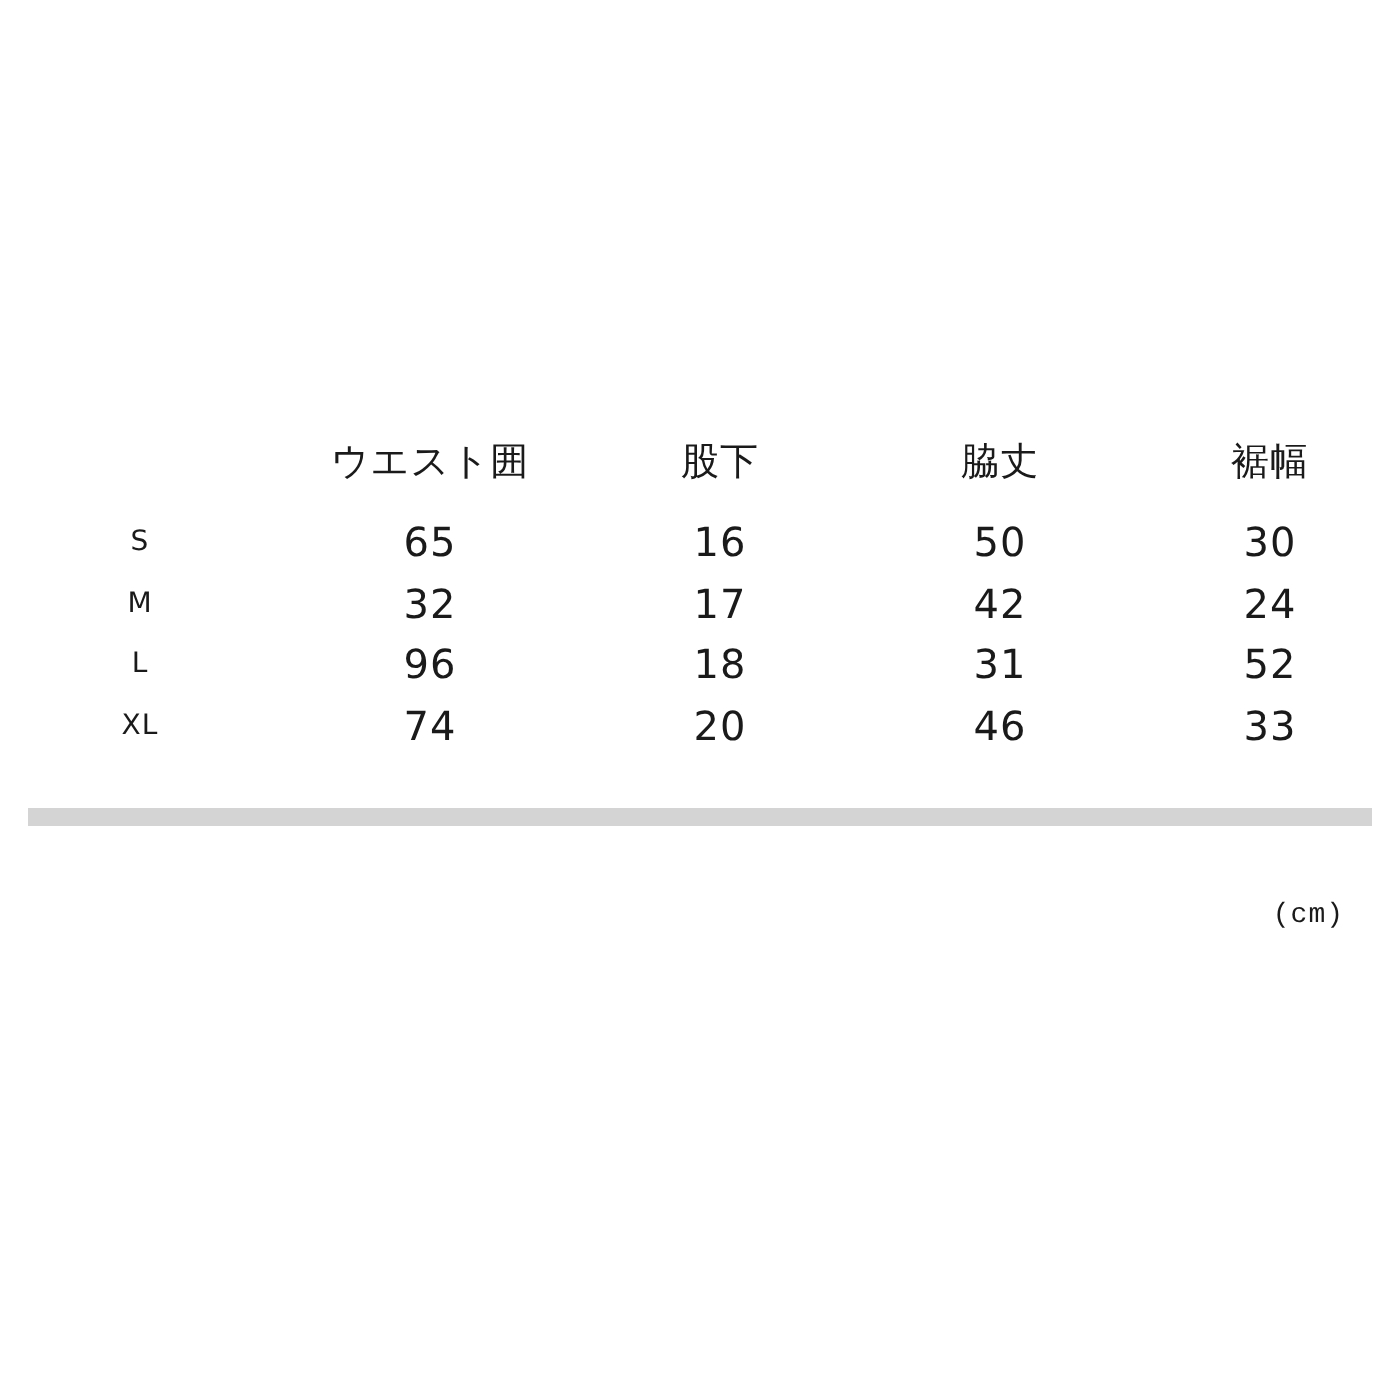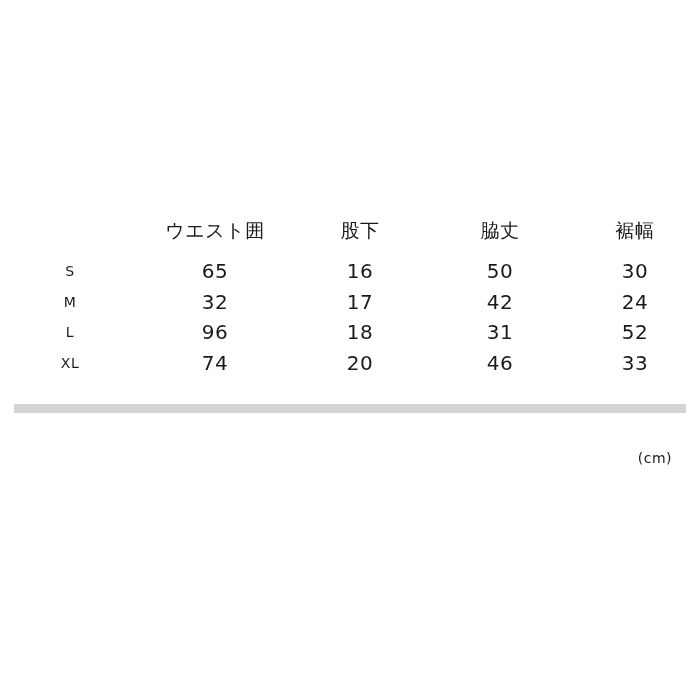--- a/index.html
+++ b/index.html
@@ -64,20 +64,21 @@
     width: 672px;
     height: 9px;
     background: #d4d4d4;
   }
   .unit {
     position: absolute;
     right: 28px;
     top: 450px;
     font-size: 14px;
     letter-spacing: 0.5px;
+    font-family: Liberation Mono, monospace;
   }
 </style>
 </head>
 <body>
 
 <div class="page">
 
   <table class="size-table">
     <colgroup>
       <col class="c-size">

